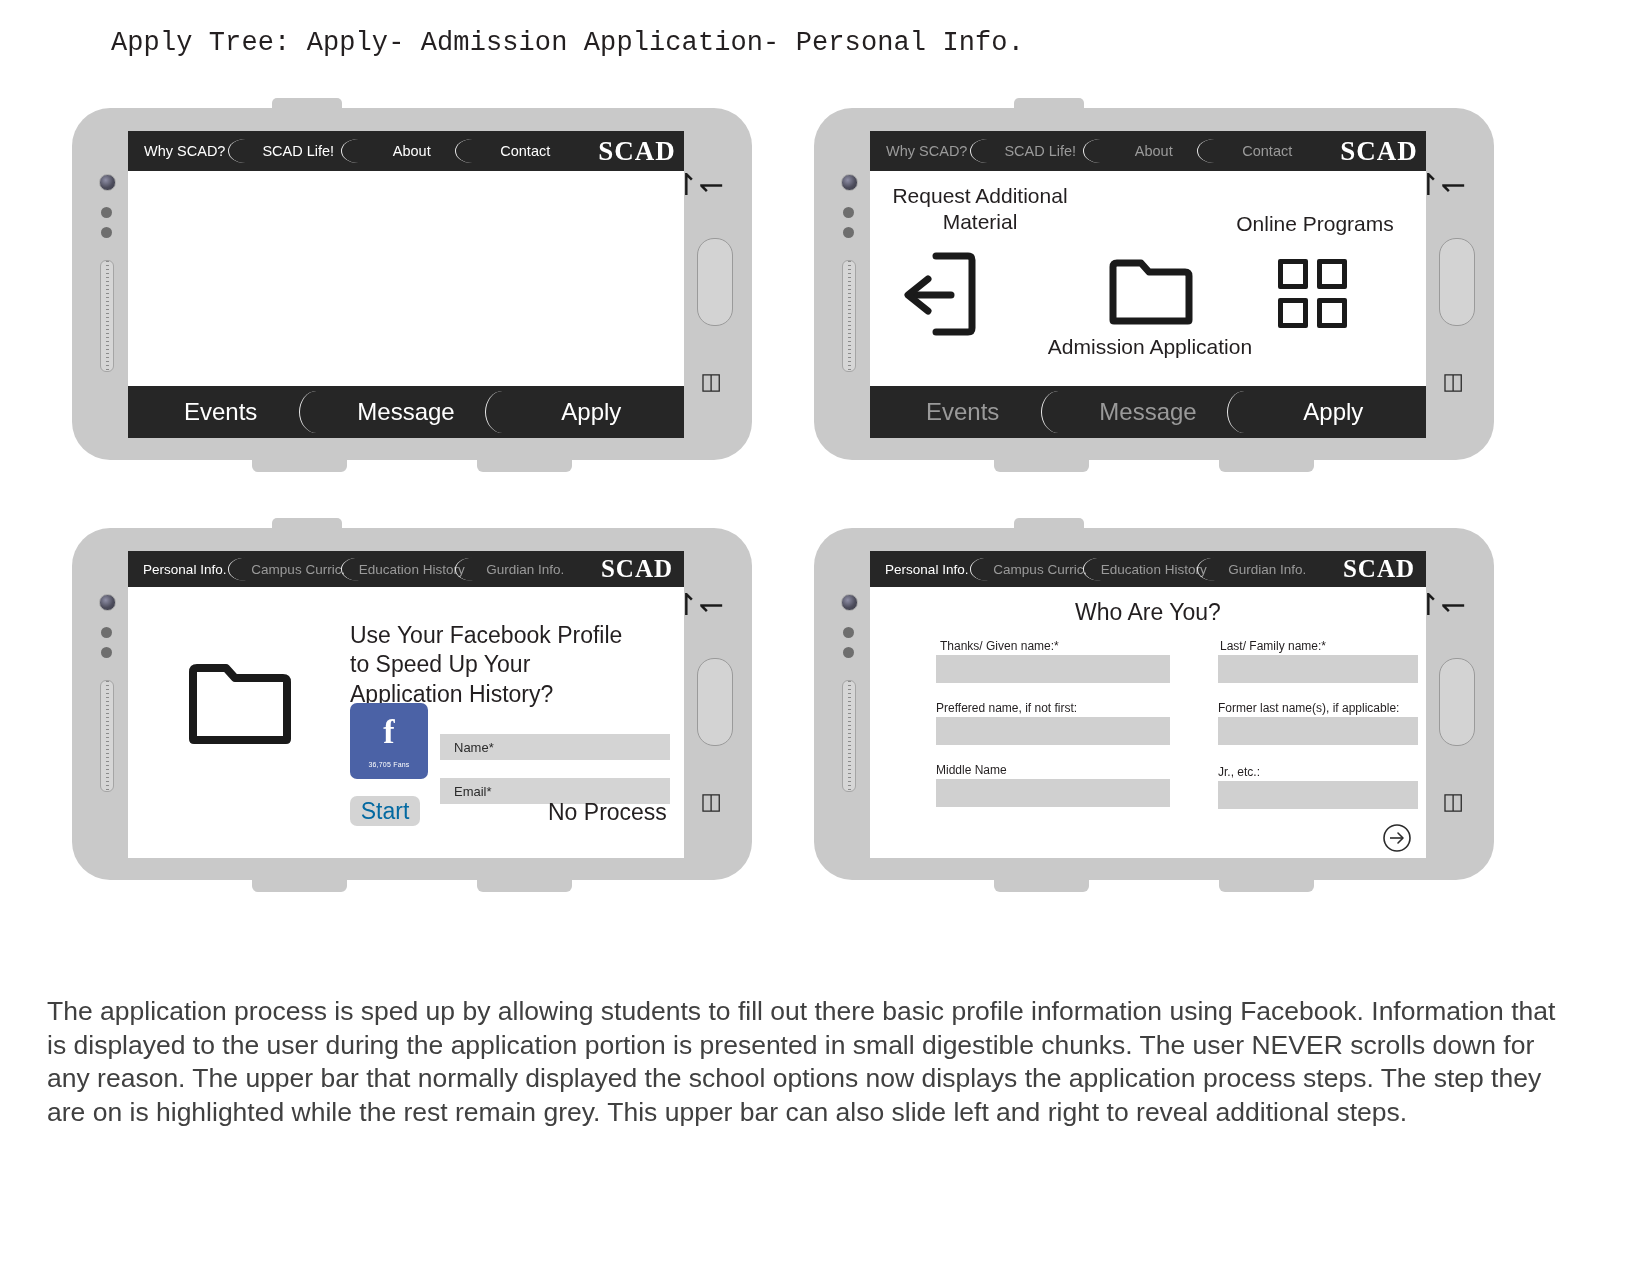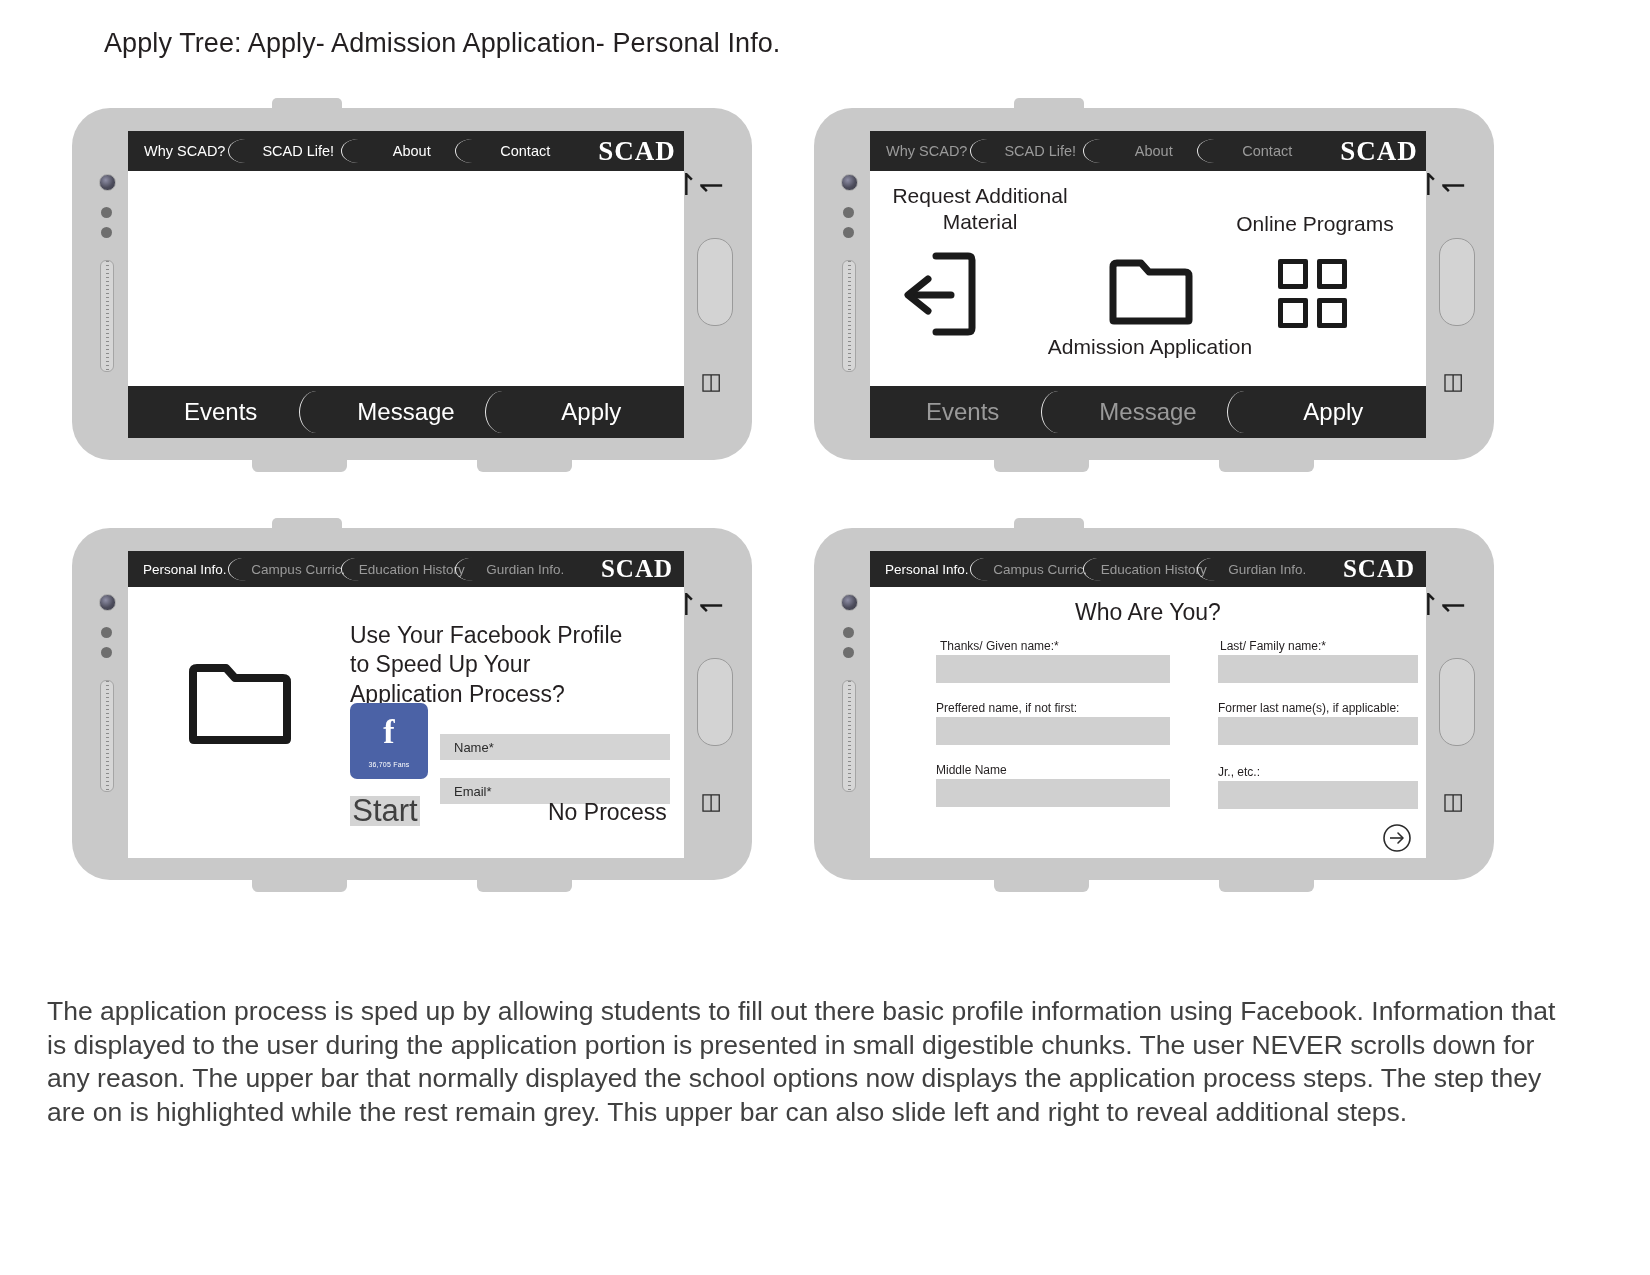--- a/index.html
+++ b/index.html
@@ -2,21 +2,21 @@
 <html><head>
 <meta charset="utf-8">
 <style>
   html,body{margin:0;padding:0;}
   body{
     width:1650px;height:1275px;background:#ffffff;
     font-family:"Liberation Sans", sans-serif;color:#231f20;
     position:relative;overflow:hidden;
   }
   .page-title{
-    position:absolute;left:104px;top:28px;font-size:27px;color:#231f20;letter-spacing:.1px;
+    position:absolute;left:111px;top:28px;font-size:27px;color:#231f20;letter-spacing:.1px;font-family:Liberation Mono, monospace;
   }
 
   
   .device{position:absolute;}
   .device-body{
     position:absolute;left:0;top:0;width:100%;height:100%;
     background:#c9c9c9;border-radius:38px;
   }
   .nub{position:absolute;background:#c9c9c9;}
   .nub.top{width:70px;height:14px;left:200px;top:-10px;border-radius:5px 5px 0 0;}
@@ -79,21 +79,21 @@
   .fb-head{position:absolute;font-size:23px;line-height:1.28;color:#231f20;}
   .fb-btn{
     position:absolute;background:#4b62a6;border-radius:7px;
     display:flex;flex-direction:column;align-items:center;justify-content:center;color:#fff;
   }
   .fb-f{font-family:"Liberation Serif", serif;font-weight:bold;font-size:34px;line-height:1;}
   .fb-fans{font-size:7px;margin-top:12px;letter-spacing:.2px;}
   .txtfield{position:absolute;background:#d4d4d4;display:flex;align-items:center;margin-top:28px;}
   .txtfield span{font-size:13px;color:#2b2b2b;padding-left:14px;}
   .start-btn{position:absolute;background:#d4d4d4;display:flex;align-items:center;justify-content:center;
-    font-size:31px;color:#404040;}
+    font-size:23px;color:#0369a1;border-radius:7px;}
   .nothanks{position:absolute;font-size:23px;color:#231f20;}
   .folder-big{position:absolute;width:104px;height:80px;}
 
   
   .form-title{position:absolute;width:100%;text-align:center;font-size:23px;color:#231f20;}
   .flabel{position:absolute;font-size:12px;color:#231f20;white-space:nowrap;}
   .finput{position:absolute;background:#d0d0d0;}
   .arrow-next{position:absolute;width:30px;height:30px;}
 
   
@@ -205,21 +205,21 @@
       <div class="navitem dim" style="font-size:13.5px;">Campus Curric.</div>
       <div class="navitem dim" style="font-size:13.5px;">Education History</div>
       <div class="navitem dim" style="font-size:13.5px;">Gurdian Info.</div>
       <div class="logo" style="font-size:25px;"><span>SCAD</span></div>
     </div>
 
     <svg class="folder-big" style="left:60px;top:113px;" viewBox="0 0 104 80">
       <path d="M5 75 V8 Q5 4 9 4 H38 L47 14 H95 Q99 14 99 18 V75 Q99 76 98 76 H6 Q5 76 5 75Z" fill="none" stroke="#1a1a1a" stroke-width="8" stroke-linejoin="round"></path>
     </svg>
 
-    <div class="fb-head" style="left:222px;top:70px;width:290px;">Use Your Facebook Profile to Speed Up Your Application Process?</div>
+    <div class="fb-head" style="left:222px;top:70px;width:290px;">Use Your Facebook Profile to Speed Up Your Application History?</div>
 
     <div class="fb-btn" style="left:222px;top:152px;width:78px;height:76px;">
       <div class="fb-f">f</div>
       <div class="fb-fans">36,705 Fans</div>
     </div>
 
     <div class="txtfield" style="left:312px;top:155px;width:230px;height:26px;">
       <span>Name*</span>
     </div>
     <div class="txtfield" style="left:312px;top:199px;width:230px;height:26px;">

